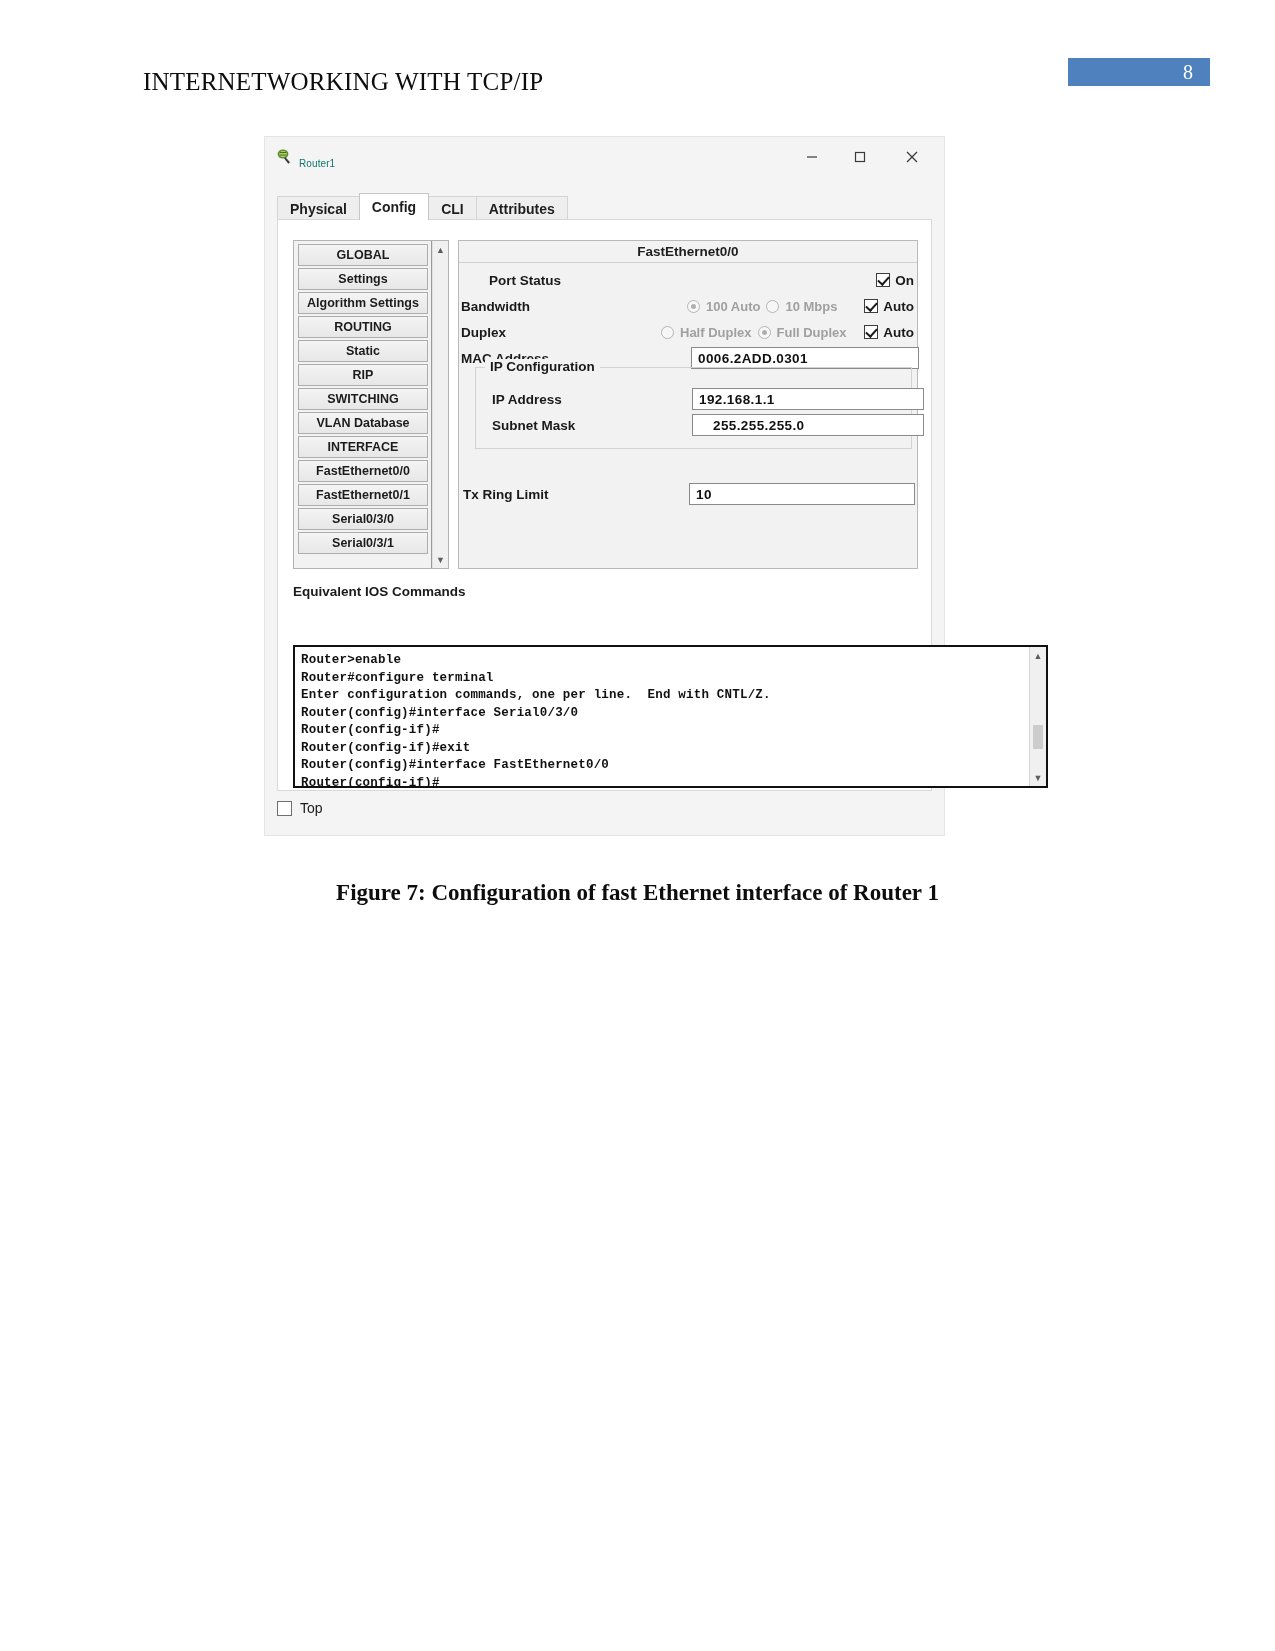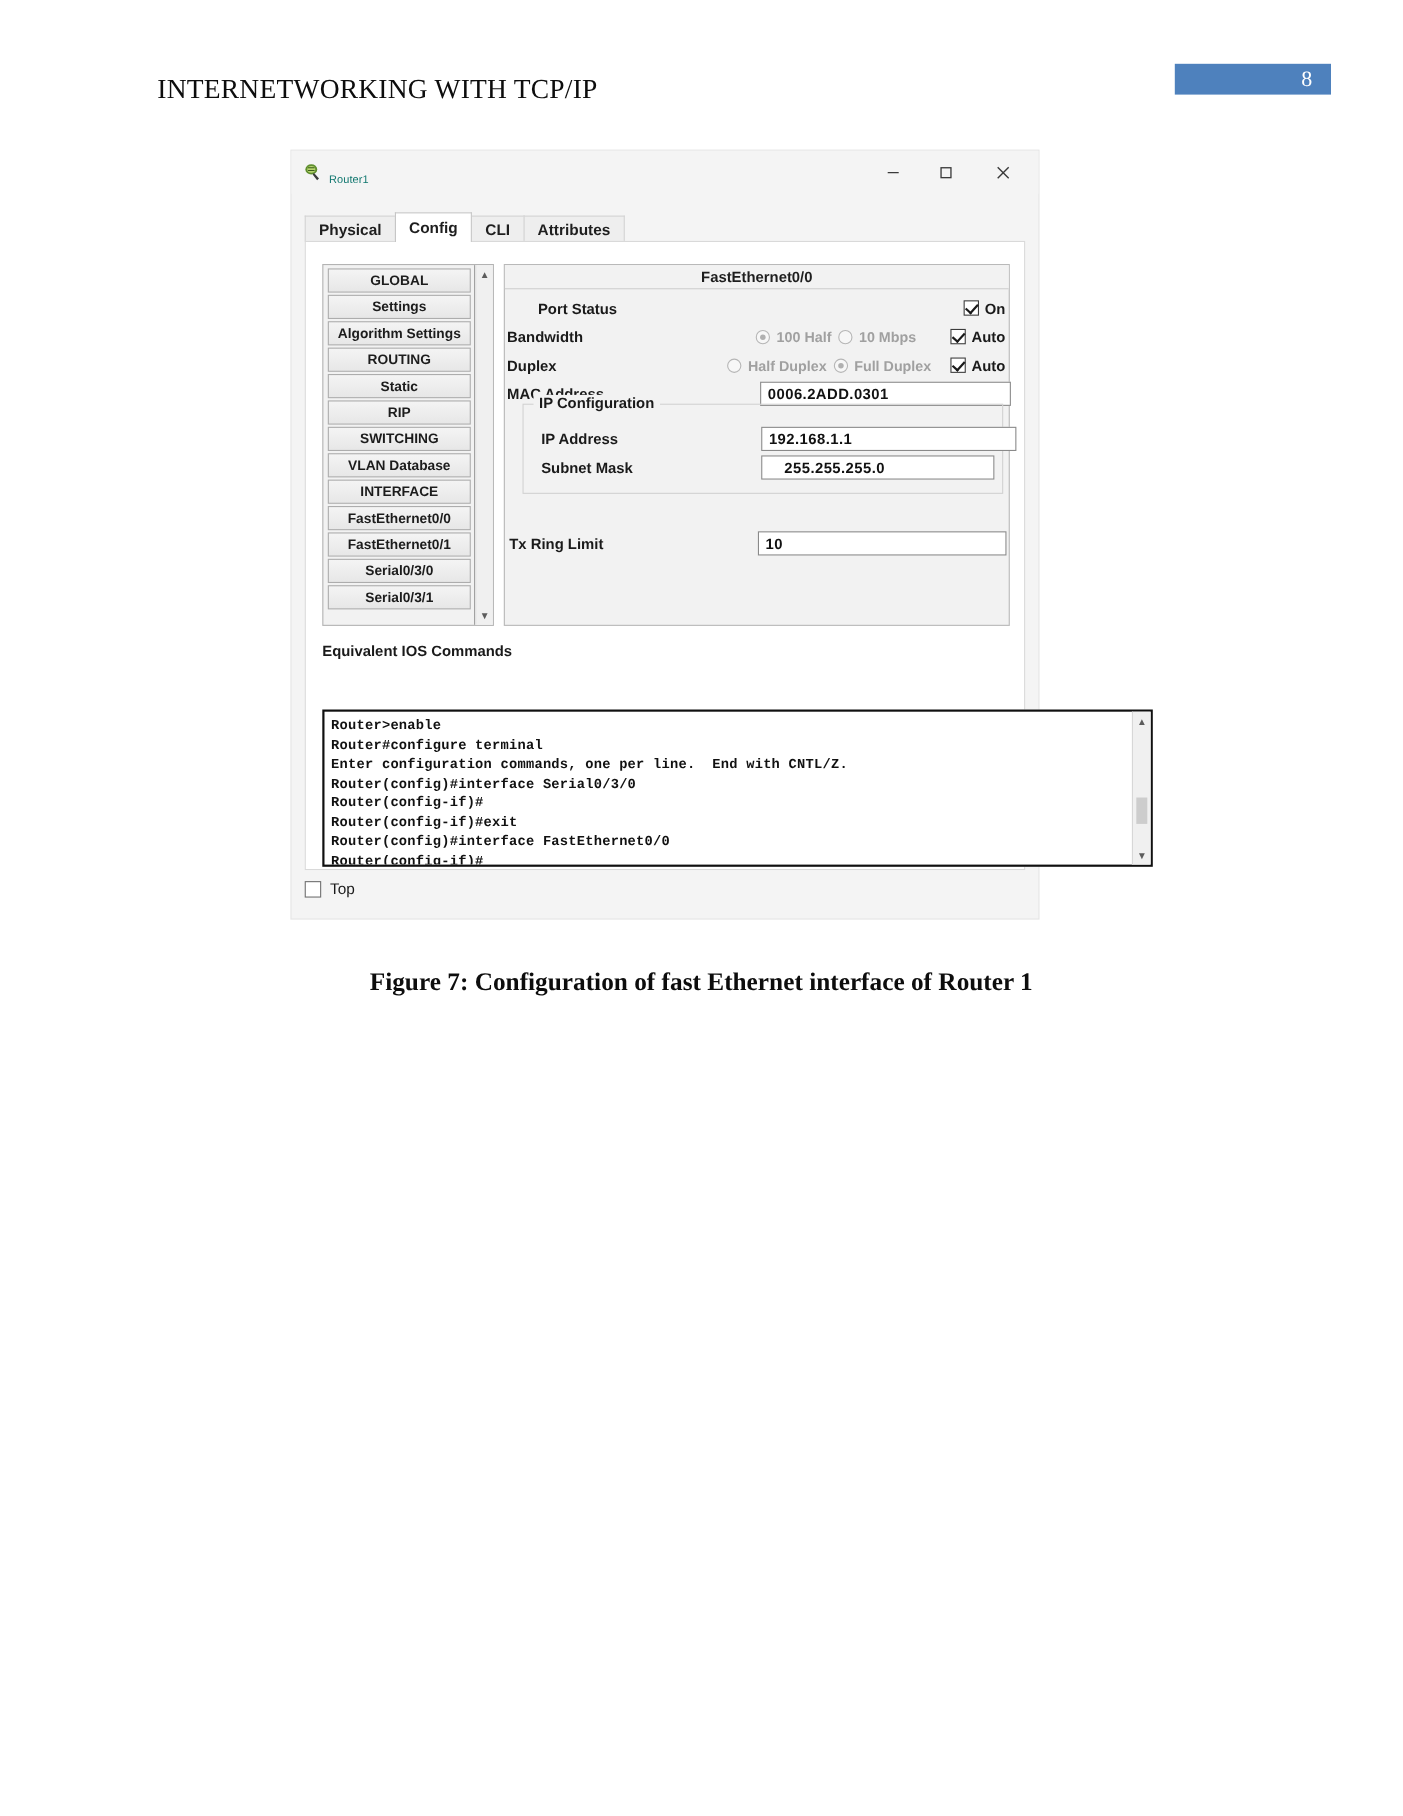--- a/index.html
+++ b/index.html
@@ -472,21 +472,21 @@
         <span class="cbx-wrap">
           <span class="cbx checked"></span>
           <span class="cbx-label">On</span>
         </span>
       </div>
 
       <div class="row">
         <span class="lbl">Bandwidth</span>
         <span class="radio-group">
           <span class="radio on"></span>
-          <span class="radio-label">100 Half</span>
+          <span class="radio-label">100 Auto</span>
           <span class="radio"></span>
           <span class="radio-label">10 Mbps</span>
         </span>
         <span class="cbx-wrap">
           <span class="cbx checked"></span>
           <span class="cbx-label">Auto</span>
         </span>
       </div>
 
       <div class="row">
@@ -511,21 +511,21 @@
       <div class="group-box">
         <span class="group-title">IP Configuration</span>
 
         <div class="row" style="margin-top:18px;">
           <span class="lbl" style="left:16px;">IP Address</span>
           <span class="txt-input" style="left:216px; width:232px; top:2px;">192.168.1.1</span>
         </div>
 
         <div class="row">
           <span class="lbl" style="left:16px;">Subnet Mask</span>
-          <span class="txt-input" style="left:216px; width:212px; top:2px;padding-left:20px;">255.255.255.0</span>
+          <span class="txt-input" style="left:216px; width:232px; top:2px;padding-left:20px;">255.255.255.0</span>
         </div>
       </div>
 
       <div class="row" style="position:absolute; left:2px; top:240px; width:456px;">
         <span class="lbl">Tx Ring Limit</span>
         <span class="txt-input" style="left:228px; width:226px; top:2px;">10</span>
       </div>
     </div>
 
     <div class="ios-label">Equivalent IOS Commands</div>

